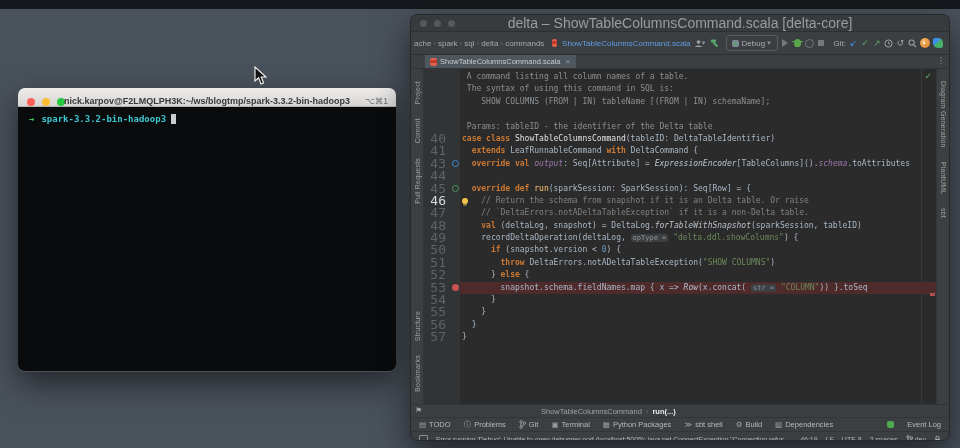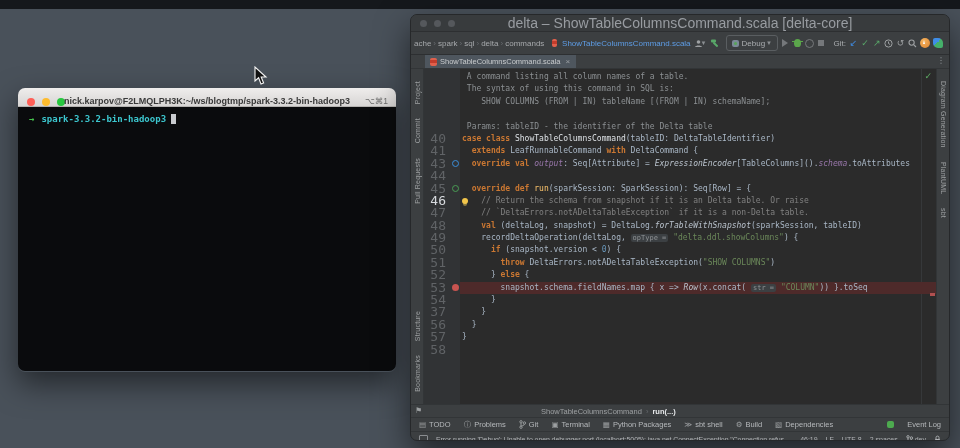--- a/index.html
+++ b/index.html
@@ -345,38 +345,33 @@
                 <span class="bp"></span>
               </span>
               <span class="ctext"><span class="tok-p">        snapshot.schema.fieldNames.map { x =&gt; </span><span class="tok-m">Row</span><span class="tok-p">(x.concat( </span><span class="tok-h">str =</span><span class="tok-p"> </span><span class="tok-s">"COLUMN"</span><span class="tok-p">)) }.toSeq</span></span>
             </div>
             <div class="crow">
               <span class="lnum">54</span>
               <span class="gico"></span>
               <span class="ctext"><span class="tok-p">      }</span></span>
             </div>
             <div class="crow">
-              <span class="lnum">37</span>
+              <span class="lnum">55</span>
               <span class="gico"></span>
               <span class="ctext"><span class="tok-p">    }</span></span>
             </div>
             <div class="crow">
               <span class="lnum">56</span>
               <span class="gico"></span>
               <span class="ctext"><span class="tok-p">  }</span></span>
             </div>
             <div class="crow">
               <span class="lnum">57</span>
               <span class="gico"></span>
               <span class="ctext"><span class="tok-p">}</span></span>
-            </div>
-            <div class="crow">
-              <span class="lnum">58</span>
-              <span class="gico"></span>
-              <span class="ctext"></span>
             </div>
           </div>
         <span class="insp-check">✓</span>
         <span class="err-mark"></span>
       </div>
 
       <div class="stripe right">
         <span style="display:flex;flex-direction:column;align-items:center;">
             <span class="stripe-label">Diagram Generation</span>
             <span class="stripe-label">PlantUML</span>

